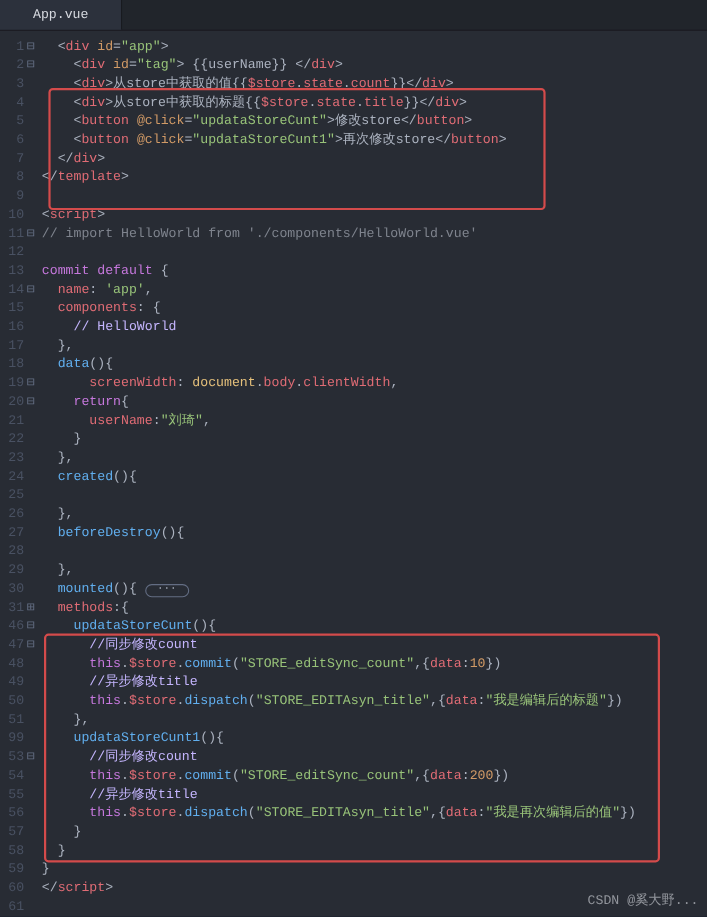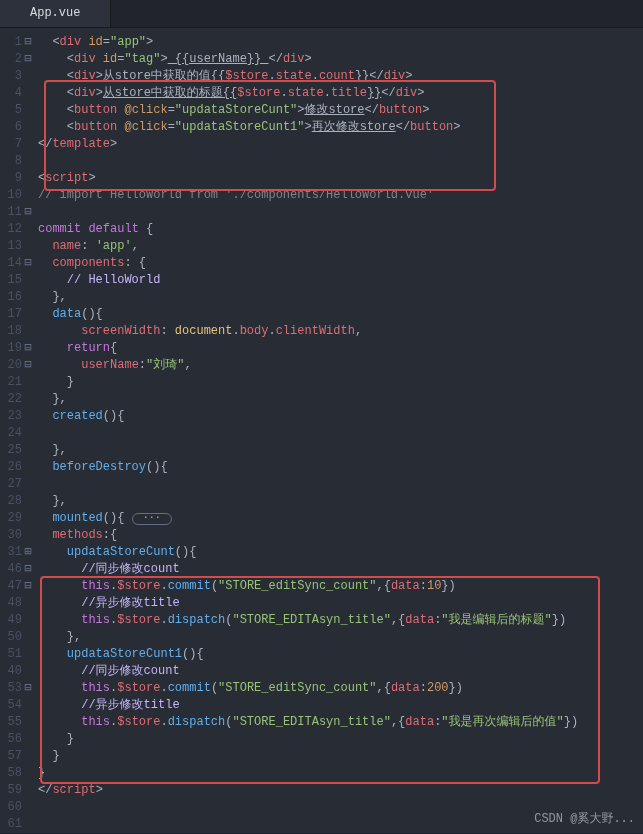--- a/index.html
+++ b/index.html
@@ -50,21 +50,21 @@
 .code {
   padding-top: 6px;
   padding-left: 4px;
 }
 .ln { height: 17px; line-height: 17px; }
 .code .ln { white-space: pre; }
 .c-tag { color: #e06c75; }
 .c-attr { color: #d19a66; }
 .c-str { color: #98c379; }
 .c-punc { color: #abb2bf; }
-.c-txt { color: #abb2bf; text-decoration: underline; }
+.c-txt { color: #abb2bf; }
 .c-kw { color: #c678dd; }
 .c-fn { color: #61afef; }
 .c-prop { color: #e06c75; }
 .c-var { color: #e5c07b; }
 .c-num { color: #d19a66; }
 .c-cmt { color: #c4b5fd; }
 .c-cmt2 { color: #7f848e; }
 .hl-box1 {
   position: absolute;
   border: 2px solid #d44b4b;
@@ -142,21 +142,21 @@
         <div class="ln">28</div>
         <div class="ln">29</div>
         <div class="ln">30</div>
         <div class="ln">31</div>
         <div class="ln">46</div>
         <div class="ln">47</div>
         <div class="ln">48</div>
         <div class="ln">49</div>
         <div class="ln">50</div>
         <div class="ln">51</div>
-        <div class="ln">40</div>
+        <div class="ln">99</div>
         <div class="ln">53</div>
         <div class="ln">54</div>
         <div class="ln">55</div>
         <div class="ln">56</div>
         <div class="ln">57</div>
         <div class="ln">58</div>
         <div class="ln">59</div>
         <div class="ln">60</div>
         <div class="ln">61</div>
       </div>
@@ -212,20 +212,21 @@
         <div class="ln"></div>
       </div>
   </div>
   <div class="code" id="code">
       <div class="ln">  <span class="c-punc">&lt;</span><span class="c-tag">div</span> <span class="c-attr">id</span><span class="c-punc">=</span><span class="c-str">"app"</span><span class="c-punc">&gt;</span></div>
       <div class="ln">    <span class="c-punc">&lt;</span><span class="c-tag">div</span> <span class="c-attr">id</span><span class="c-punc">=</span><span class="c-str">"tag"</span><span class="c-punc">&gt;</span><span class="c-txt"> {{userName}} </span><span class="c-punc">&lt;/</span><span class="c-tag">div</span><span class="c-punc">&gt;</span></div>
       <div class="ln">    <span class="c-punc">&lt;</span><span class="c-tag">div</span><span class="c-punc">&gt;</span><span class="c-txt">从store中获取的值{{</span><span class="c-prop">$store</span><span class="c-punc">.</span><span class="c-prop">state</span><span class="c-punc">.</span><span class="c-prop">count</span><span class="c-txt">}}</span><span class="c-punc">&lt;/</span><span class="c-tag">div</span><span class="c-punc">&gt;</span></div>
       <div class="ln">    <span class="c-punc">&lt;</span><span class="c-tag">div</span><span class="c-punc">&gt;</span><span class="c-txt">从store中获取的标题{{</span><span class="c-prop">$store</span><span class="c-punc">.</span><span class="c-prop">state</span><span class="c-punc">.</span><span class="c-prop">title</span><span class="c-txt">}}</span><span class="c-punc">&lt;/</span><span class="c-tag">div</span><span class="c-punc">&gt;</span></div>
       <div class="ln">    <span class="c-punc">&lt;</span><span class="c-tag">button</span> <span class="c-attr">@click</span><span class="c-punc">=</span><span class="c-str">"updataStoreCunt"</span><span class="c-punc">&gt;</span><span class="c-txt">修改store</span><span class="c-punc">&lt;/</span><span class="c-tag">button</span><span class="c-punc">&gt;</span></div>
       <div class="ln">    <span class="c-punc">&lt;</span><span class="c-tag">button</span> <span class="c-attr">@click</span><span class="c-punc">=</span><span class="c-str">"updataStoreCunt1"</span><span class="c-punc">&gt;</span><span class="c-txt">再次修改store</span><span class="c-punc">&lt;/</span><span class="c-tag">button</span><span class="c-punc">&gt;</span></div>
+      <div class="ln">  <span class="c-punc">&lt;/</span><span class="c-tag">div</span><span class="c-punc">&gt;</span></div>
       <div class="ln"><span class="c-punc">&lt;/</span><span class="c-tag">template</span><span class="c-punc">&gt;</span></div>
       <div class="ln"></div>
       <div class="ln"><span class="c-punc">&lt;</span><span class="c-tag">script</span><span class="c-punc">&gt;</span></div>
       <div class="ln"><span class="c-cmt2">// import HelloWorld from './components/HelloWorld.vue'</span></div>
       <div class="ln"></div>
       <div class="ln"><span class="c-kw">commit</span> <span class="c-kw">default</span><span class="c-punc"> {</span></div>
       <div class="ln">  <span class="c-prop">name</span><span class="c-punc">: </span><span class="c-str">'app'</span><span class="c-punc">,</span></div>
       <div class="ln">  <span class="c-prop">components</span><span class="c-punc">: {</span></div>
       <div class="ln">    <span class="c-cmt">// HelloWorld</span></div>
       <div class="ln">  <span class="c-punc">},</span></div>

